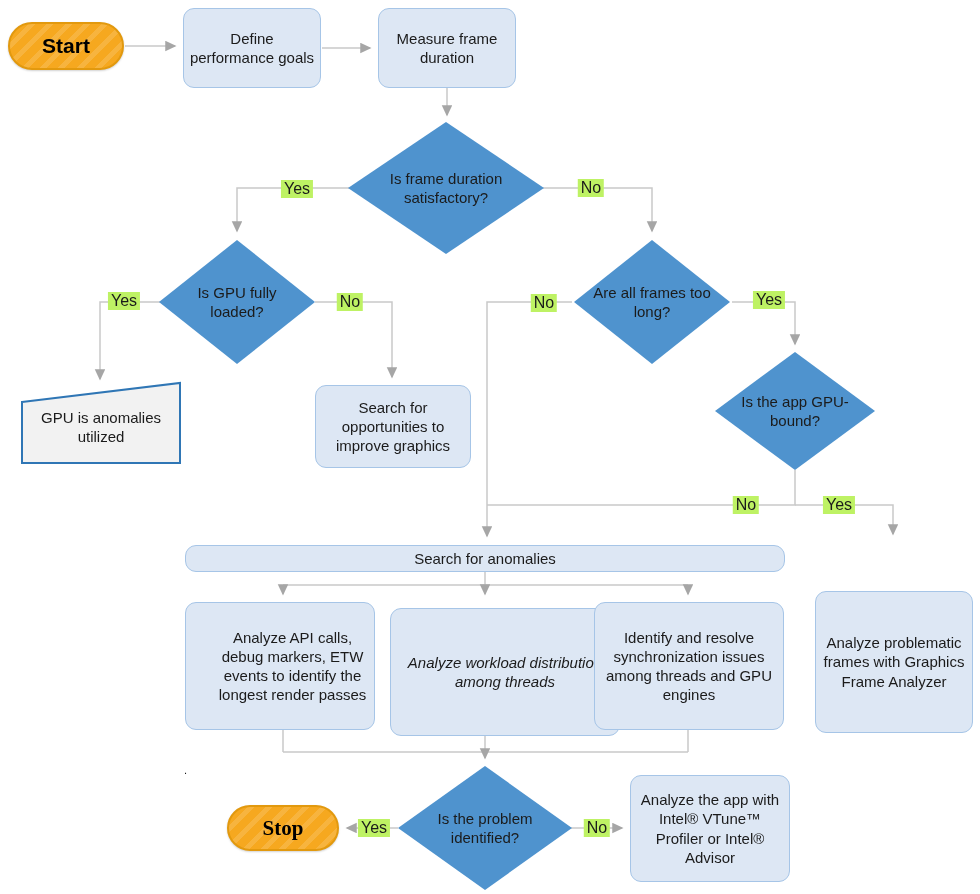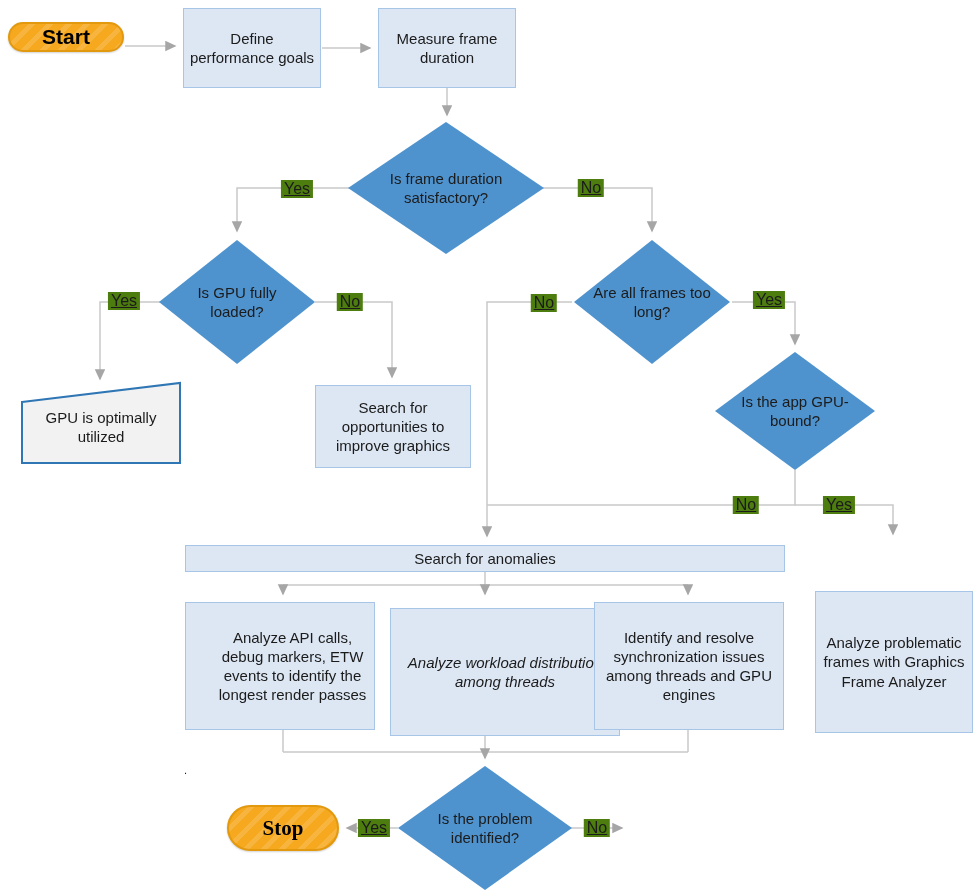--- a/index.html
+++ b/index.html
@@ -14,34 +14,34 @@
     --arrowhead:#a6a6a6;
     --text:#1b1b1b;
   }
   html,body{margin:0;padding:0;background:#fff;}
   .canvas{
     position:relative;width:980px;height:894px;background:#fff;overflow:hidden;
     font-family:"Liberation Sans","DejaVu Sans",sans-serif;color:var(--text);
   }
   svg.wires{position:absolute;left:0;top:0;z-index:0;}
   .node{position:absolute;box-sizing:border-box;display:flex;align-items:center;justify-content:center;
-        text-align:center;line-height:1.28;z-index:2;}
+        text-align:center;line-height:1.28;z-index:2;border-radius:11px;}
   .proc{background:var(--box-fill);border:1.5px solid var(--box-border);font-size:15px;padding:3px 4px;}
   .wide{background:var(--box-fill);border:1.5px solid var(--box-border);font-size:15px;}
   .diamond{background:var(--diamond-fill);font-size:15px;
            clip-path:polygon(50% 0,100% 50%,50% 100%,0 50%);padding:0 14px;}
   .terminator{background:
       repeating-linear-gradient(135deg,rgba(255,255,255,.14) 0 5px,rgba(255,255,255,0) 5px 13px),
       var(--terminator-fill);
       border:2px solid var(--terminator-border);border-radius:26px;
       font-size:21px;font-weight:bold;color:#000;box-shadow:0 1px 2px rgba(0,0,0,.18);}
   .cardtext{position:absolute;z-index:2;display:flex;align-items:center;justify-content:center;
             text-align:center;font-size:15px;line-height:1.3;}
   .lbl{position:absolute;z-index:3;transform:translate(-50%,-50%);font-size:16px;
-       background:#4d7c0f;padding:0 3px;white-space:nowrap;text-decoration:underline;}
+       background:#bef264;padding:0 3px;white-space:nowrap;}
   .dot{position:absolute;z-index:3;font-size:11px;line-height:2px;}
 </style>
 </head>
 <body>
 
 <div class="canvas">
 
   <svg class="wires" width="980" height="894" viewBox="0 0 980 894">
     <defs>
       <marker id="arw" markerWidth="8" markerHeight="8" refX="6.5" refY="3.5" orient="auto">
@@ -69,52 +69,53 @@
       <path d="M485 730 V752"></path>
       <path d="M688 730 V752"></path>
       <path d="M283 752 H688"></path>
       <path d="M485 752 V758" marker-end="url(#arw)"></path>
       <path d="M398 828 H347" marker-end="url(#arw)"></path>
       <path d="M570 828 H622" marker-end="url(#arw)"></path>
     </g>
     <polygon points="22,402 180,383 180,463 22,463" fill="#f2f2f2" stroke="#2f76b5" stroke-width="2"></polygon>
   </svg>
 
-  <div class="node terminator" style="left:8px;top:22px;width:116px;height:30px;">Start</div>
+  <div class="node terminator" style="left:8px;top:22px;width:116px;height:48px;">Start</div>
 
   <div class="node proc" style="left:183px;top:8px;width:138px;height:80px;">Define performance goals</div>
 
   <div class="node proc" style="left:378px;top:8px;width:138px;height:80px;">Measure frame duration</div>
 
   <div class="node diamond" style="left:348px;top:122px;width:196px;height:132px;">Is frame duration satisfactory?</div>
 
   <div class="node diamond" style="left:159px;top:240px;width:156px;height:124px;">Is GPU fully loaded?</div>
 
   <div class="node diamond" style="left:574px;top:240px;width:156px;height:124px;">Are all frames too long?</div>
 
-  <div class="cardtext" style="left:26px;top:395px;width:150px;height:64px;">GPU is optimally utilized</div>
+  <div class="cardtext" style="left:26px;top:395px;width:150px;height:64px;">GPU is anomalies utilized</div>
 
   <div class="node proc" style="left:315px;top:385px;width:156px;height:83px;">Search for opportunities to improve graphics</div>
 
   <div class="node diamond" style="left:715px;top:352px;width:160px;height:118px;">Is the app GPU-bound?</div>
 
   <div class="node proc" style="left:815px;top:543px;width:158px;height:142px;margin-top:48px;">Analyze problematic frames with Graphics Frame Analyzer</div>
 
   <div class="node wide" style="left:185px;top:545px;width:600px;height:27px;">Search for anomalies</div>
 
   <div class="node proc" style="left:185px;top:602px;width:190px;height:128px;padding-left:29px;">Analyze API calls, debug markers, ETW events to identify the longest render passes</div>
 
   <div class="node proc" style="left:390px;top:608px;width:230px;height:128px;font-style:italic;">Analyze workload distribution among threads</div>
 
   <div class="node proc" style="left:594px;top:602px;width:190px;height:128px;">Identify and resolve synchronization issues among threads and GPU engines</div>
 
   <div class="node diamond" style="left:398px;top:766px;width:174px;height:124px;">Is the problem identified?</div>
 
   <div class="node terminator" style="left:227px;top:805px;width:112px;height:46px;font-family:Liberation Serif, serif;">Stop</div>
 
+  <div class="node proc" style="left:630px;top:775px;width:160px;height:107px;">Analyze the app with Intel® VTune™ Profiler or Intel® Advisor</div>
 
   <span class="lbl" style="left:297px;top:189px;">Yes</span>
   <span class="lbl" style="left:591px;top:188px;">No</span>
   <span class="lbl" style="left:124px;top:301px;">Yes</span>
   <span class="lbl" style="left:350px;top:302px;">No</span>
   <span class="lbl" style="left:544px;top:303px;">No</span>
   <span class="lbl" style="left:769px;top:300px;">Yes</span>
   <span class="lbl" style="left:746px;top:505px;">No</span>
   <span class="lbl" style="left:839px;top:505px;">Yes</span>
   <span class="lbl" style="left:374px;top:828px;">Yes</span>

